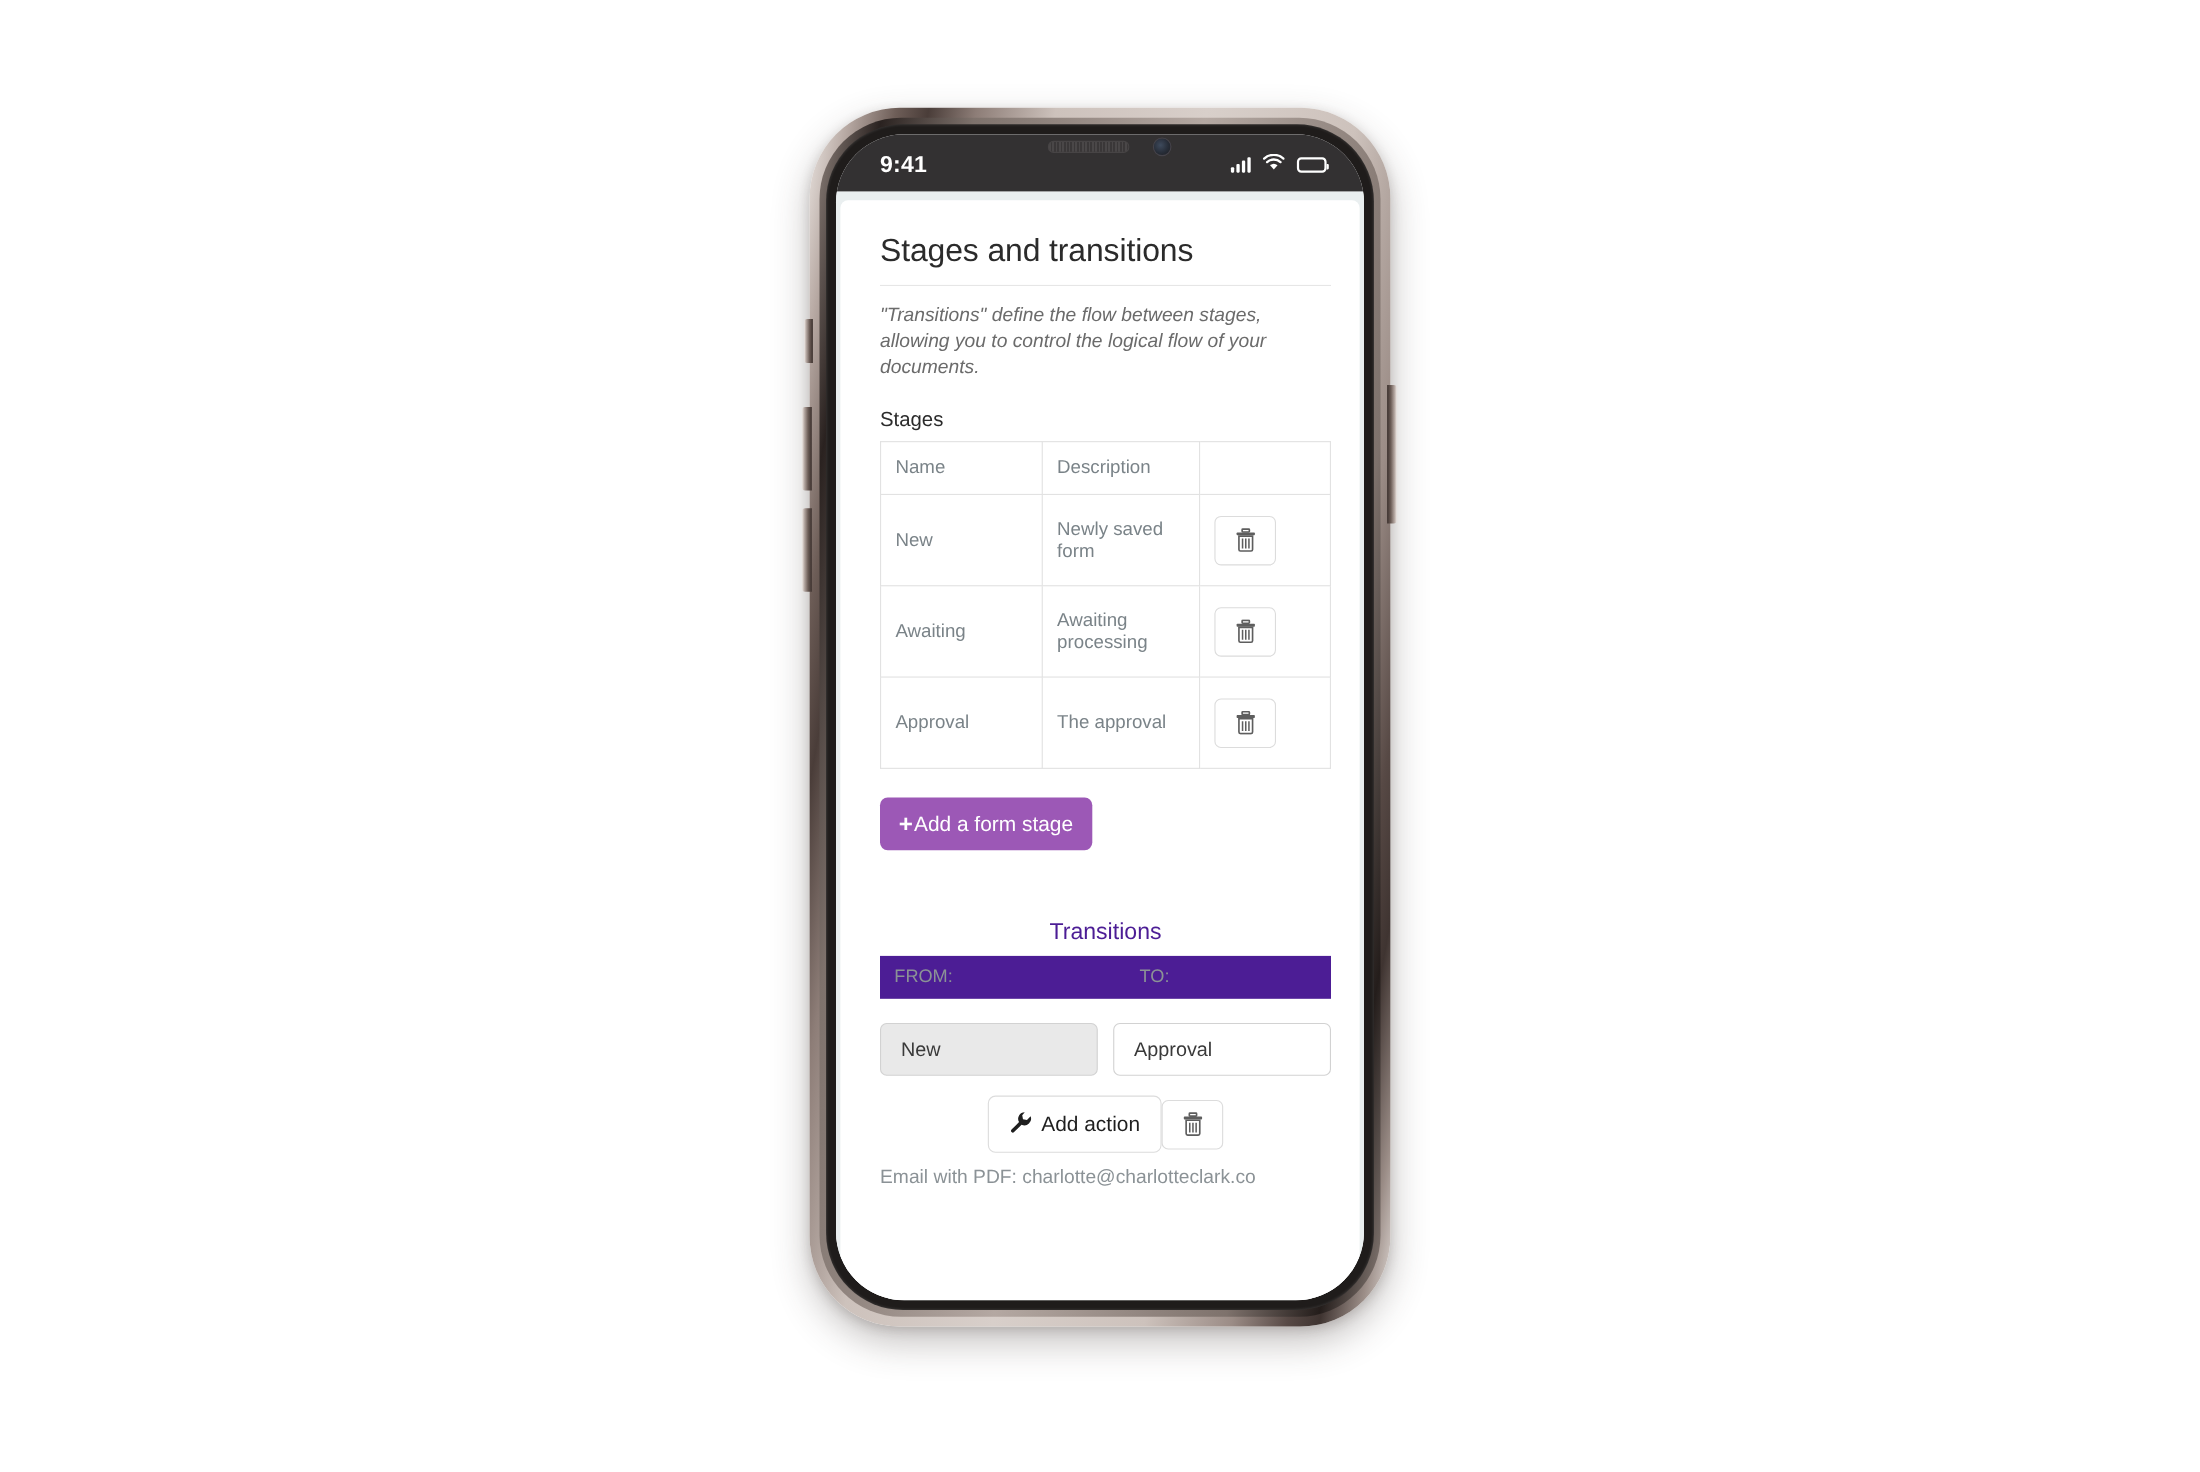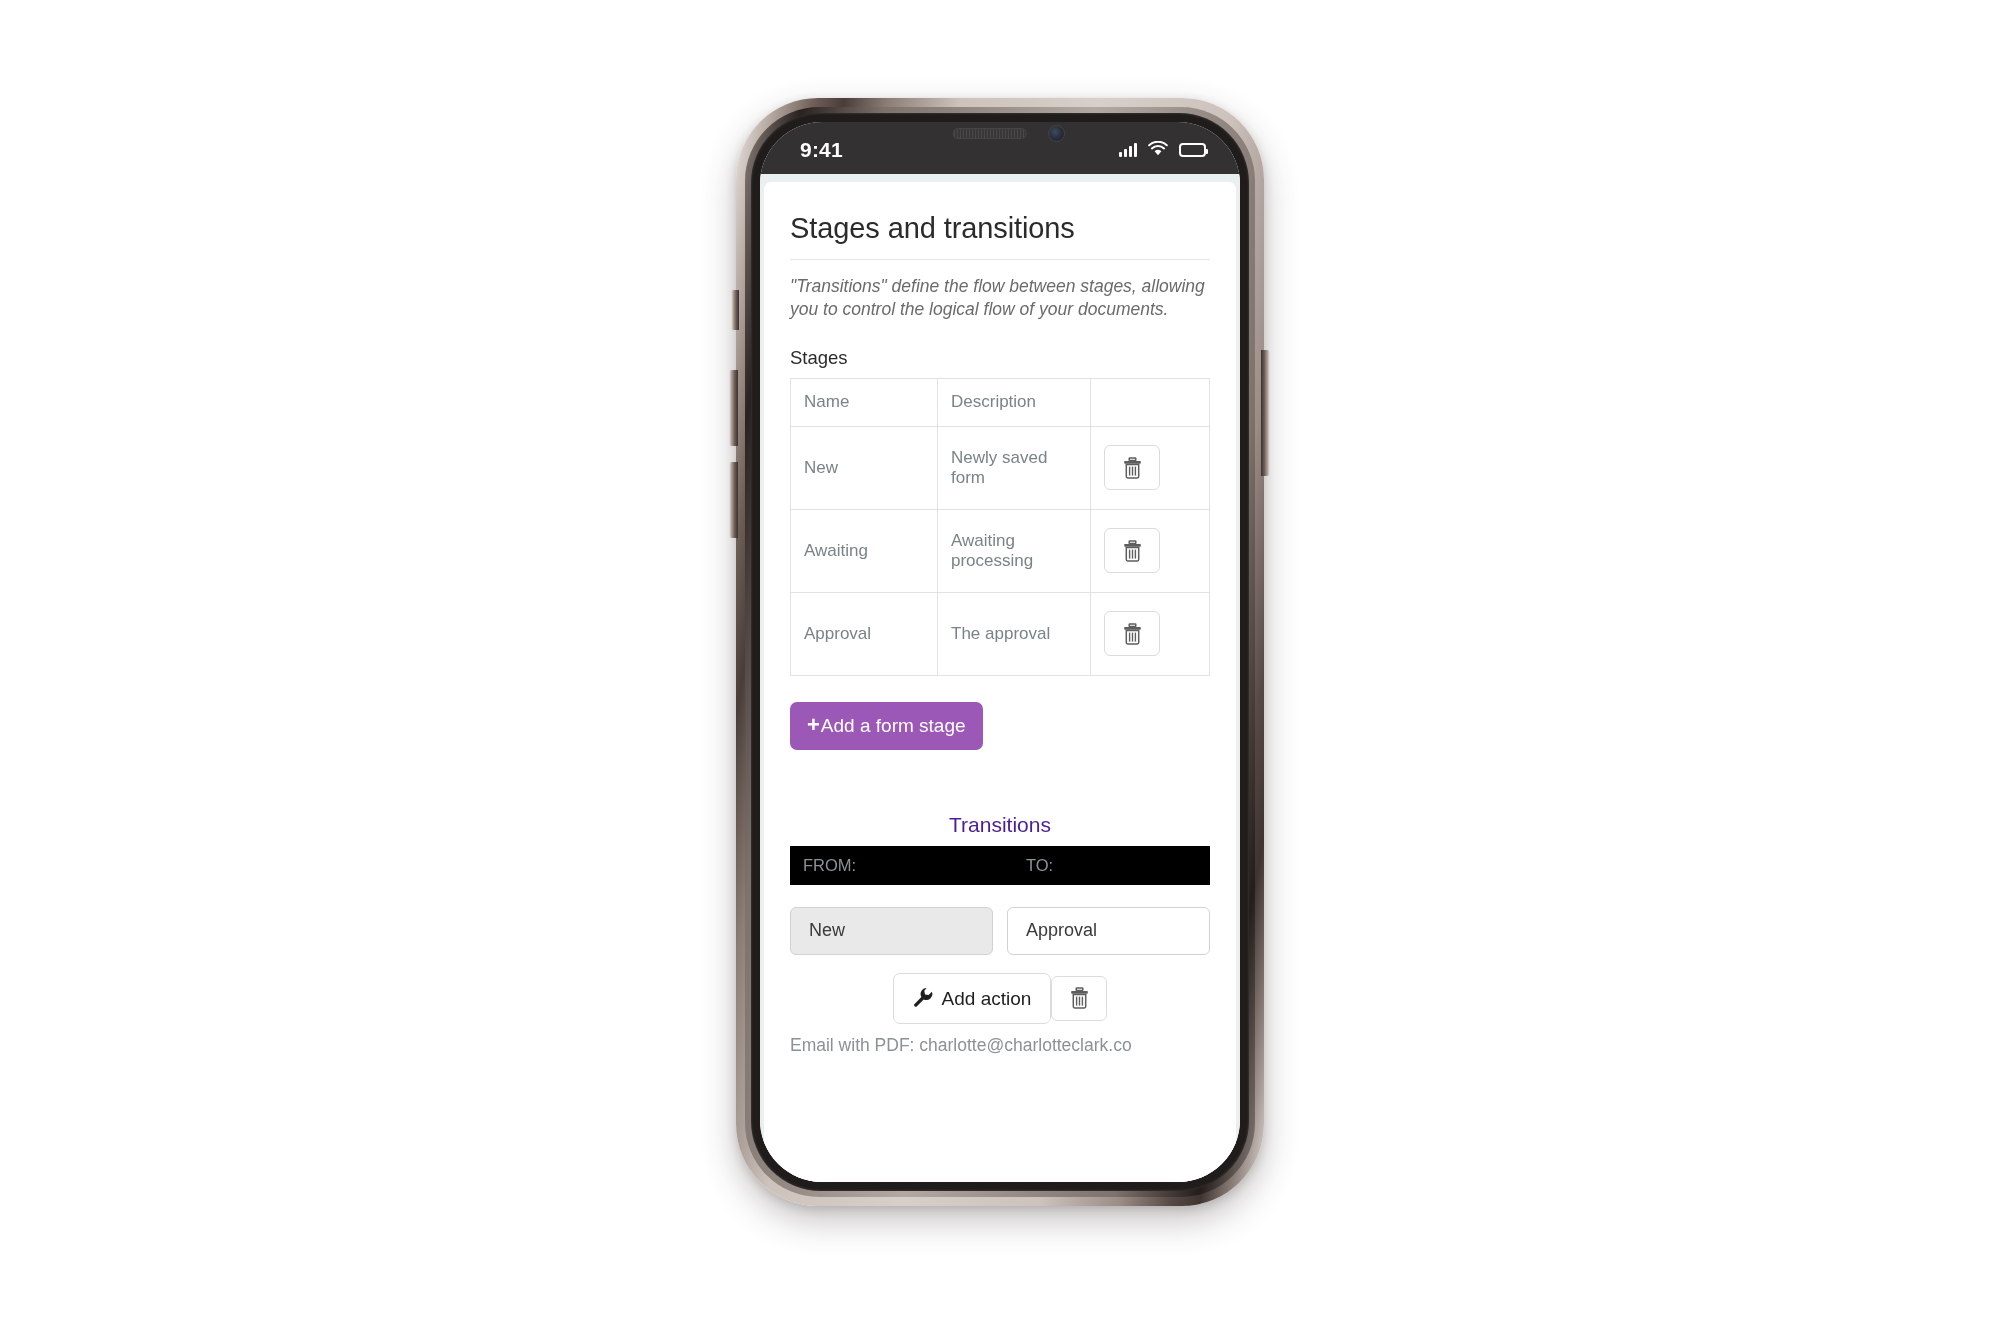--- a/index.html
+++ b/index.html
@@ -181,21 +181,21 @@
     background: #eaeff0;
     overflow: hidden;
     padding-top: 8px;
     box-sizing: border-box;
   }
   .card {
     margin: 0 4px;
     background: #ffffff;
     border-radius: 7px 7px 0 0;
     min-height: 1000px;
-    padding: 30px 26px 0 26px;
+    padding: 30px 26px 0 36px;
     box-sizing: border-box;
   }
 
   .page-title {
     font-size: 29px;
     color: #2b2b2b;
     font-weight: 400;
     margin: 0 0 12px 0;
     padding-bottom: 14px;
     border-bottom: 1px solid #e6e6e6;
@@ -281,21 +281,21 @@
 
   
   .transitions-title {
     font-size: 21px;
     color: #4c1d95;
     margin: 63px 0 9px 0;
     font-weight: 400;
     text-align: center;
   }
   .fromto-bar {
-    background: #000000;
+    background: #4c1d95;
     display: flex;
     padding: 10px 13px;
     font-size: 16.5px;
     color: #8b9296;
   }
   .fromto-bar .ft-from { width: 223px; }
 
   .select-row {
     display: flex;
     gap: 14px;

